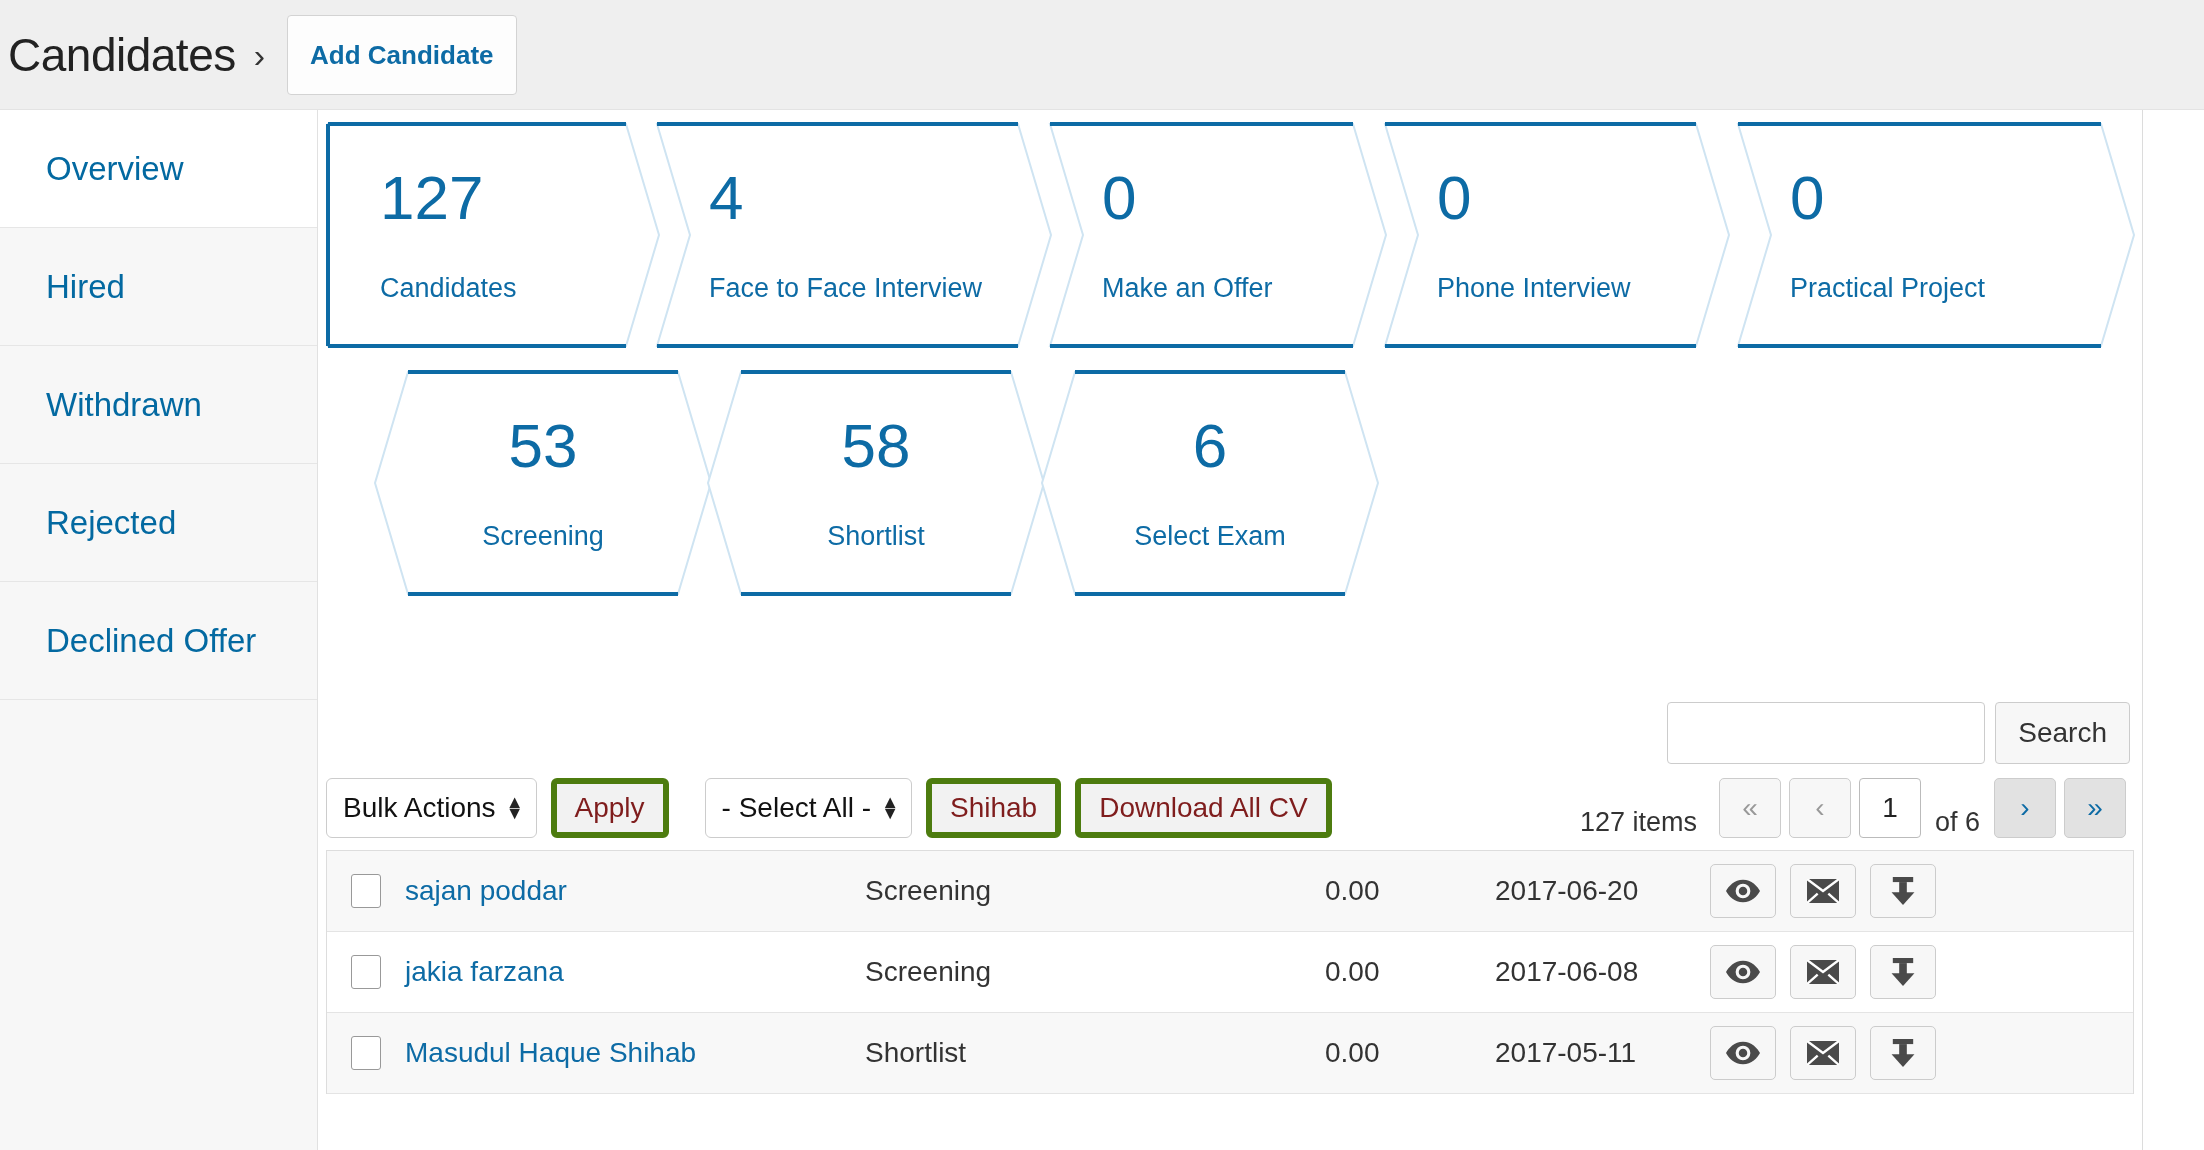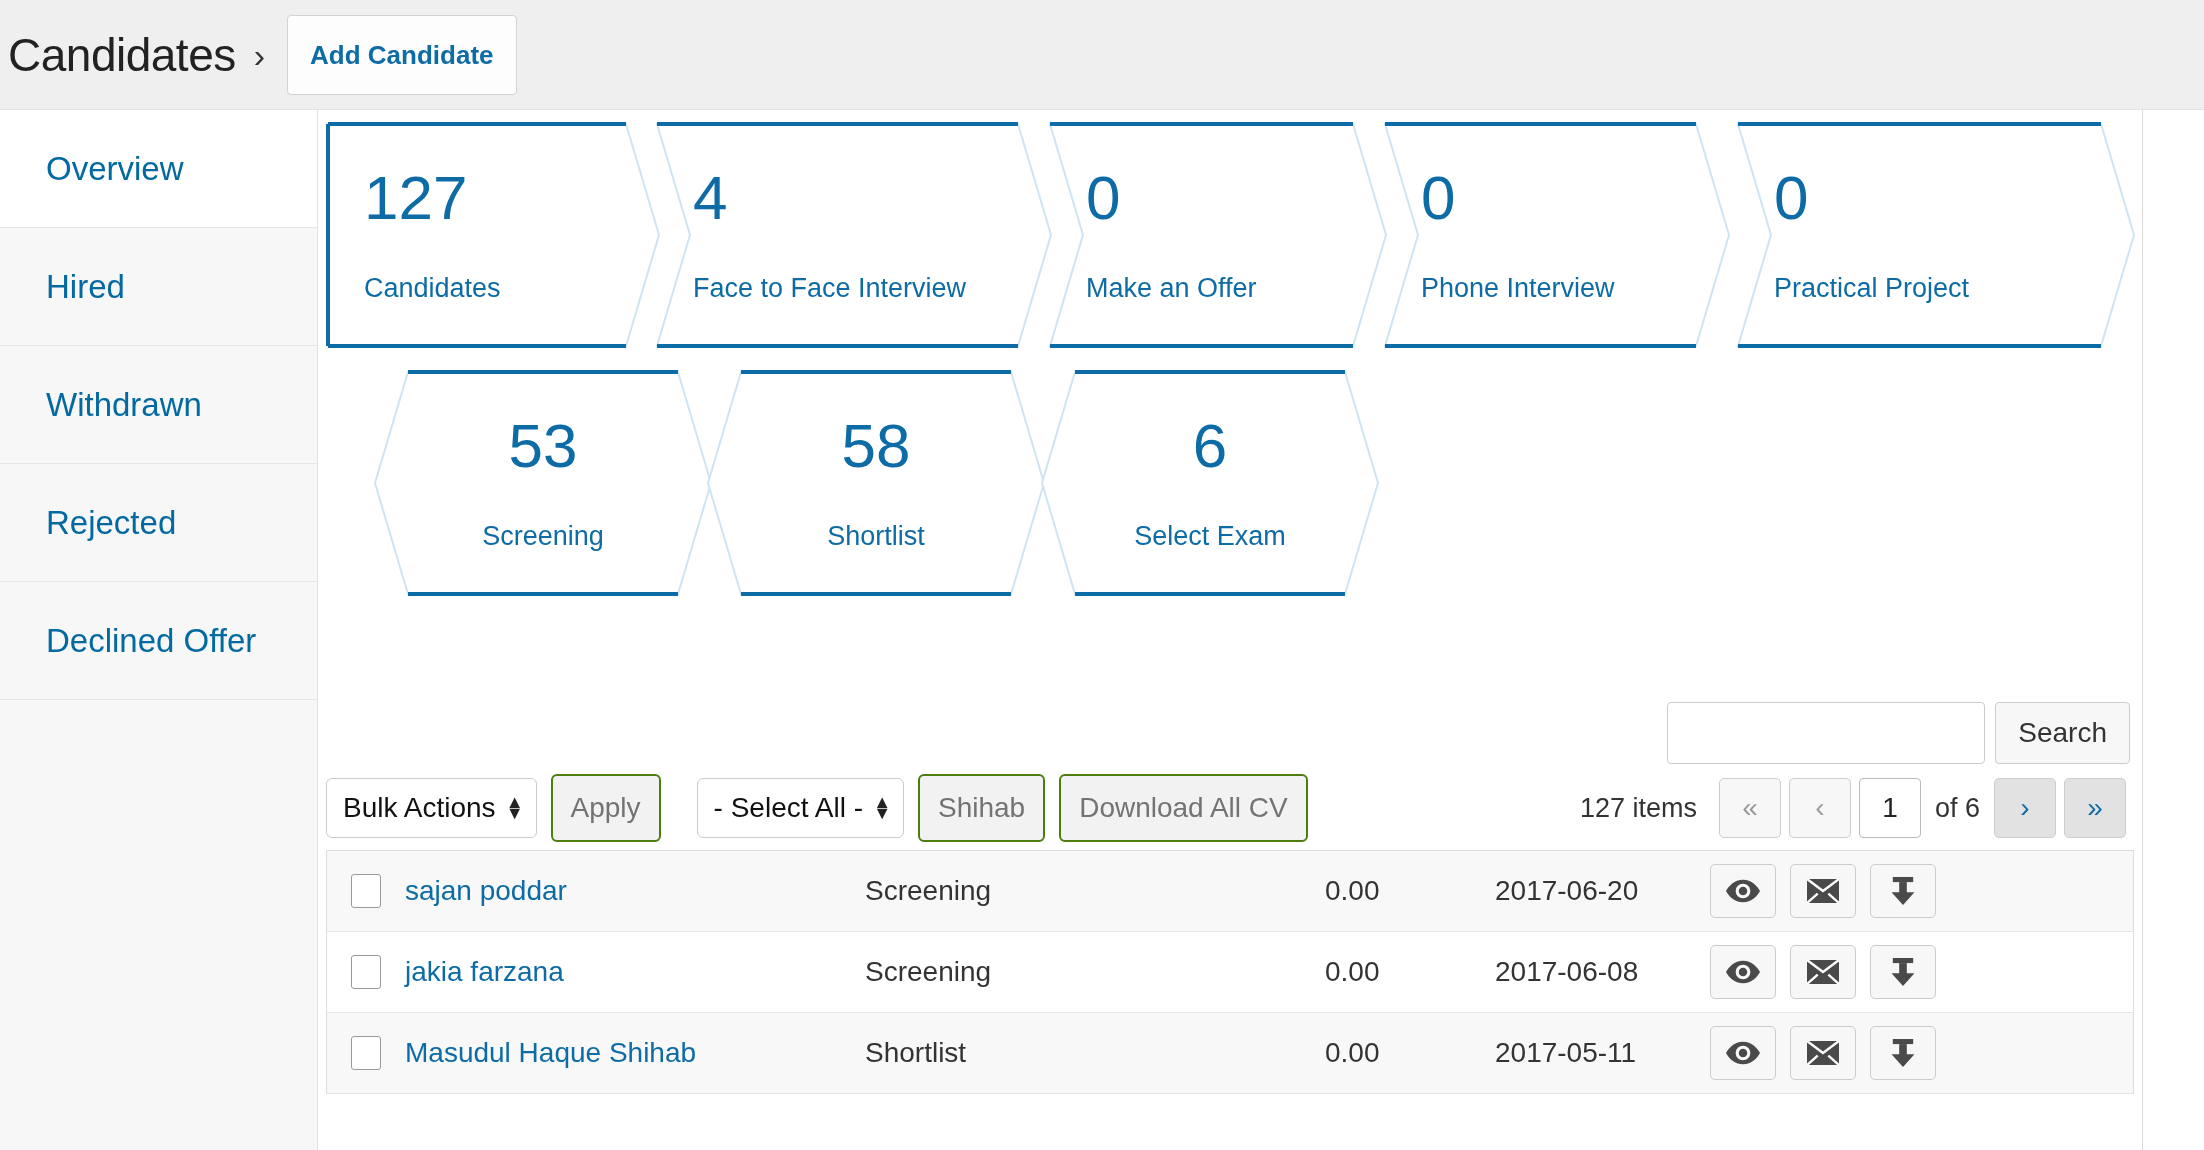--- a/index.html
+++ b/index.html
@@ -89,21 +89,21 @@
     color: #0d6ba5;
     cursor: pointer;
   }
   .chev svg { position: absolute; inset: 0; width: 100%; height: 100%; }
   .chev-inner {
     position: relative;
     height: 100%;
     display: flex;
     flex-direction: column;
     justify-content: center;
-    padding-left: 38px;
+    padding-left: 54px;
   }
   .chev-num {
     font-size: 62px;
     line-height: 1;
     color: #0d6ba5;
     font-weight: 400;
     margin-bottom: 44px;
   }
   .chev-label {
     font-size: 27px;
@@ -164,37 +164,37 @@
   .sel .arrows {
     position: absolute;
     right: 12px;
     display: flex;
     flex-direction: column;
     line-height: 0.62;
     font-size: 18px;
     color: #222;
   }
   .btn-gray {
-    height: 68px;
-    border: 2px solid #4d7c0f;
+    height: 60px;
+    border: 6px solid #4d7c0f;
     border-radius: 6px;
     background: #f2f2f2;
     font-size: 28px;
-    color: #737373;
+    color: #7f1d1d;
     padding: 0 18px;
     cursor: pointer;
     margin-left: 14px;
   }
   #select-all-wrap { margin-left: 36px; }
 
   
   #pager {
     margin-left: auto;
     display: flex;
-    align-items: center;
+    align-items: flex-end;
     font-size: 27px;
     color: #333;
   }
   #item-count { margin-right: 22px; }
   .pg {
     width: 62px; height: 60px;
     border: 1px solid #ccc;
     border-radius: 5px;
     background: #f7f7f7;
     color: #999;

